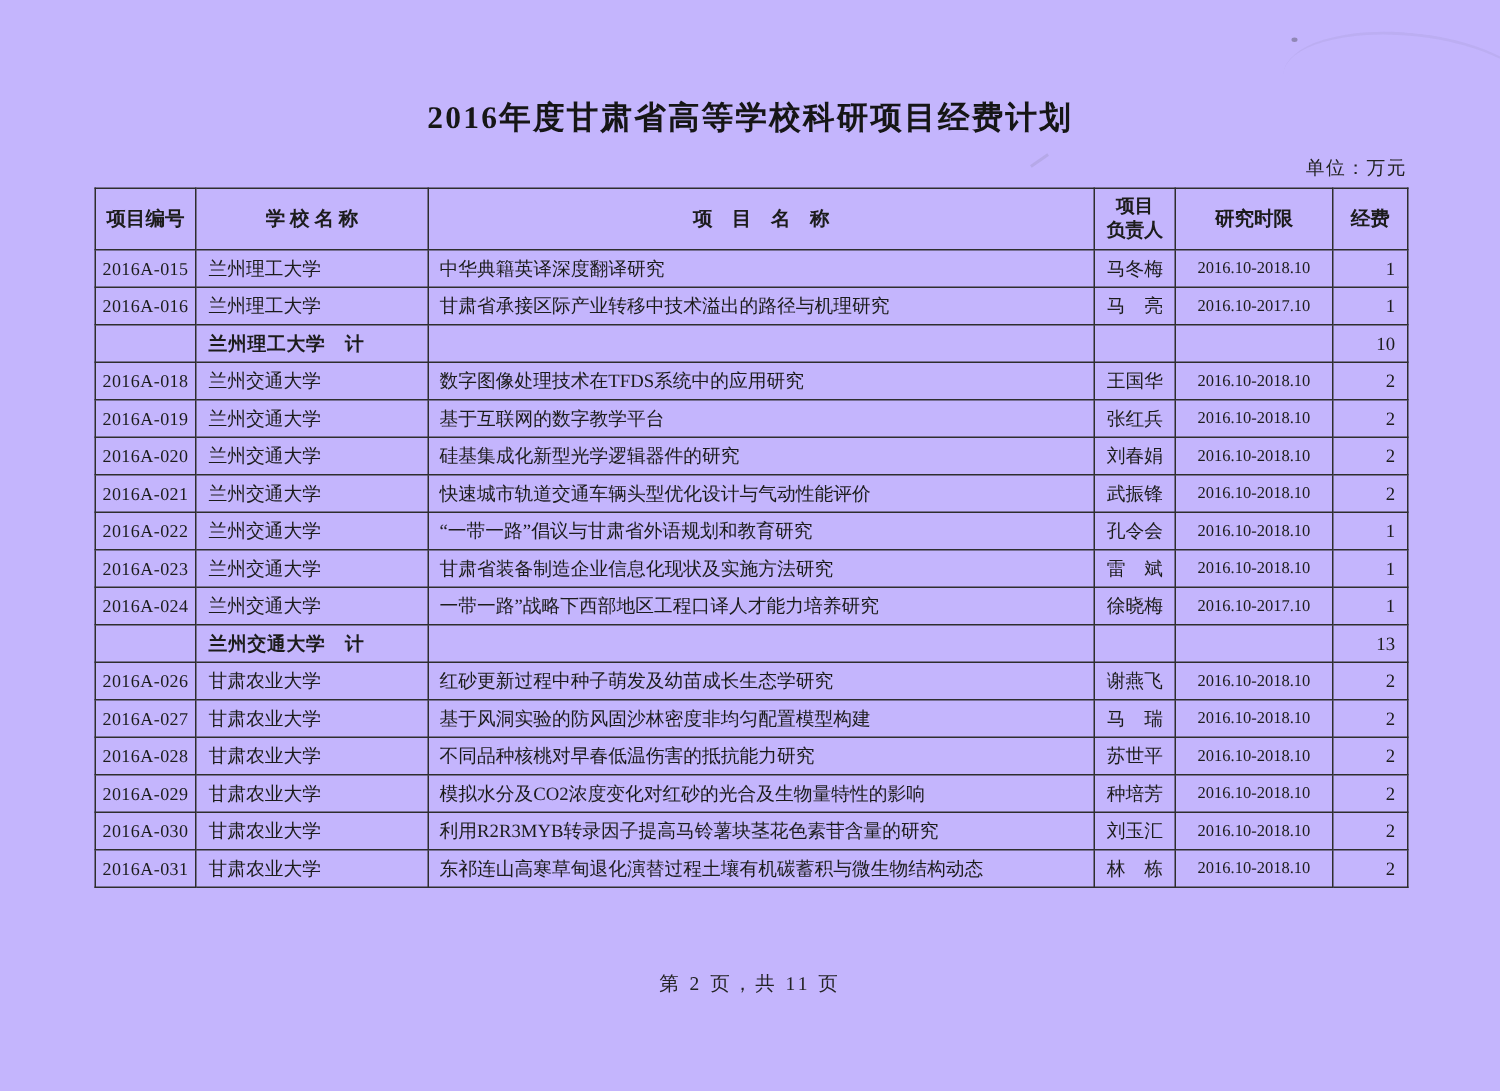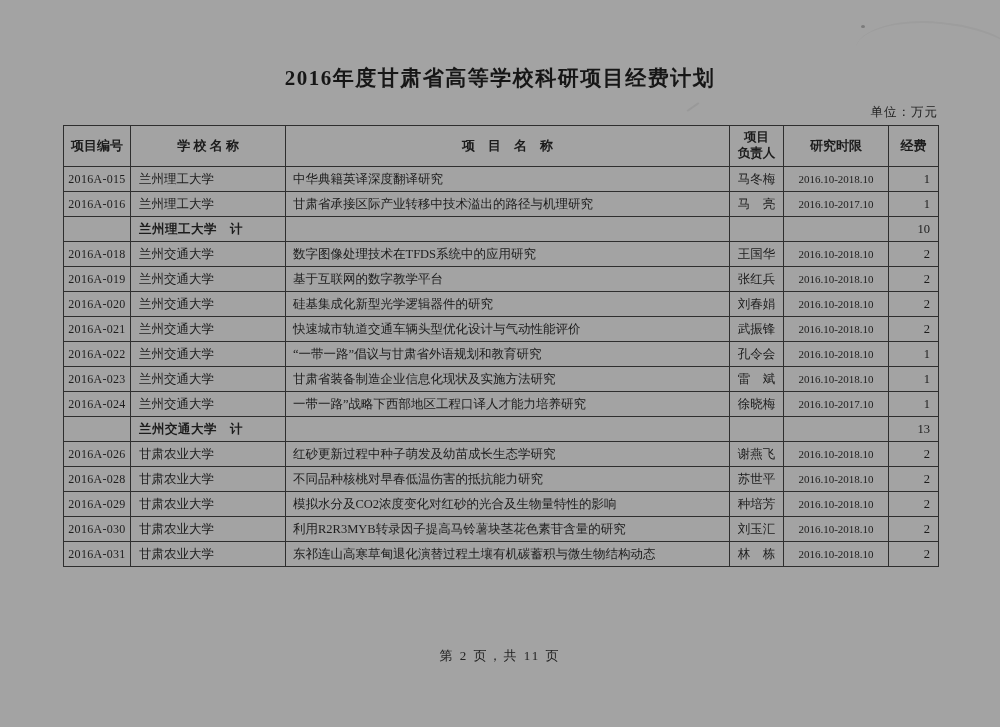--- a/index.html
+++ b/index.html
@@ -3,21 +3,21 @@
 <meta charset="utf-8">
 <style>
   html,body { margin:0; padding:0; }
   body {
     width:1000px; height:727px;
     background:#e9e9e7;
     font-family:"Liberation Serif","DejaVu Serif",serif;
   }
   .page {
     position:relative; width:1000px; height:727px;
-    background:#a3a3a3; color:#1d1d1d; overflow:hidden;font-family:Liberation Serif, serif;
+    background:#c4b5fd; color:#1d1d1d; overflow:hidden;font-family:Liberation Serif, serif;
   }
   .page-title {
     position:absolute; top:64px; left:0; width:100%;
     text-align:center; font-size:21px; font-weight:bold;
     letter-spacing:1.5px; color:#161616;
   }
   .unit-note {
     position:absolute; top:104px; right:62px;
     font-size:12.5px; color:#222; letter-spacing:1px;
   }
@@ -188,20 +188,28 @@
         </tr>
         <tr>
           <td class="cell-id">2016A-026</td>
           <td class="cell-school">甘肃农业大学</td>
           <td class="cell-project">红砂更新过程中种子萌发及幼苗成长生态学研究</td>
           <td class="cell-leader">谢燕飞</td>
           <td class="cell-period">2016.10-2018.10</td>
           <td class="cell-fund">2</td>
         </tr>
         <tr>
+          <td class="cell-id">2016A-027</td>
+          <td class="cell-school">甘肃农业大学</td>
+          <td class="cell-project">基于风洞实验的防风固沙林密度非均匀配置模型构建</td>
+          <td class="cell-leader">马　瑞</td>
+          <td class="cell-period">2016.10-2018.10</td>
+          <td class="cell-fund">2</td>
+        </tr>
+        <tr>
           <td class="cell-id">2016A-028</td>
           <td class="cell-school">甘肃农业大学</td>
           <td class="cell-project">不同品种核桃对早春低温伤害的抵抗能力研究</td>
           <td class="cell-leader">苏世平</td>
           <td class="cell-period">2016.10-2018.10</td>
           <td class="cell-fund">2</td>
         </tr>
         <tr>
           <td class="cell-id">2016A-029</td>
           <td class="cell-school">甘肃农业大学</td>

